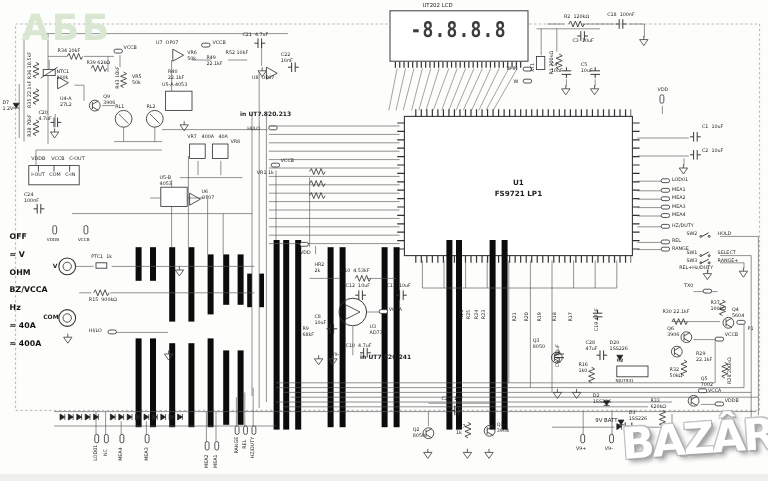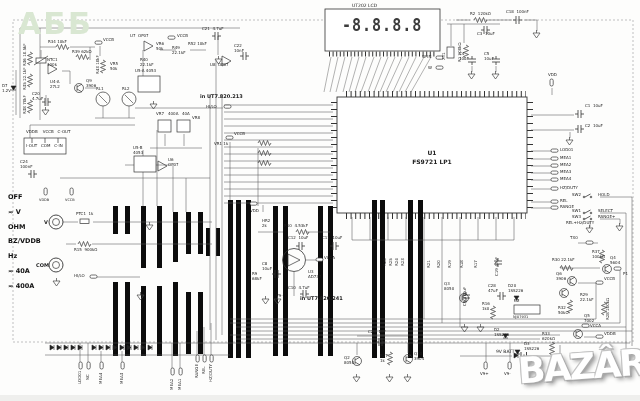--- a/index.html
+++ b/index.html
@@ -458,21 +458,21 @@
 </svg>
 
 <span class="lcd-title">UT202 LCD</span>
 <span class="lcd-digits">-8.8.8.8</span>
 <span class="ic-label">U1
 FS9721 LP1</span>
 
 <span class="lbl mode" style="left:8px;top:194px">OFF</span>
 <span class="lbl mode" style="left:8px;top:209px">≂ V</span>
 <span class="lbl mode" style="left:8px;top:224px">OHM</span>
-<span class="lbl mode" style="left:8px;top:238px">BZ/VDDB</span>
+<span class="lbl mode" style="left:8px;top:238px">BZ/VCCA</span>
 <span class="lbl mode" style="left:8px;top:253px">Hz</span>
 <span class="lbl mode" style="left:8px;top:268px">≂ 40A</span>
 <span class="lbl mode" style="left:8px;top:283px">≂ 400A</span>
 <span class="lbl s5" style="left:44px;top:219px;font-weight:bold">V</span>
 <span class="lbl s5" style="left:36px;top:262px;font-weight:bold">COM</span>
 
 <span class="lbl" style="left:76px;top:212px">PTC1  1k</span>
 <span class="lbl" style="left:74px;top:248px">R15  900kΩ</span>
 <span class="lbl" style="left:74px;top:274px">HI/LO</span>
 <span class="lbl s35" style="left:39px;top:198px">VDDB</span>

